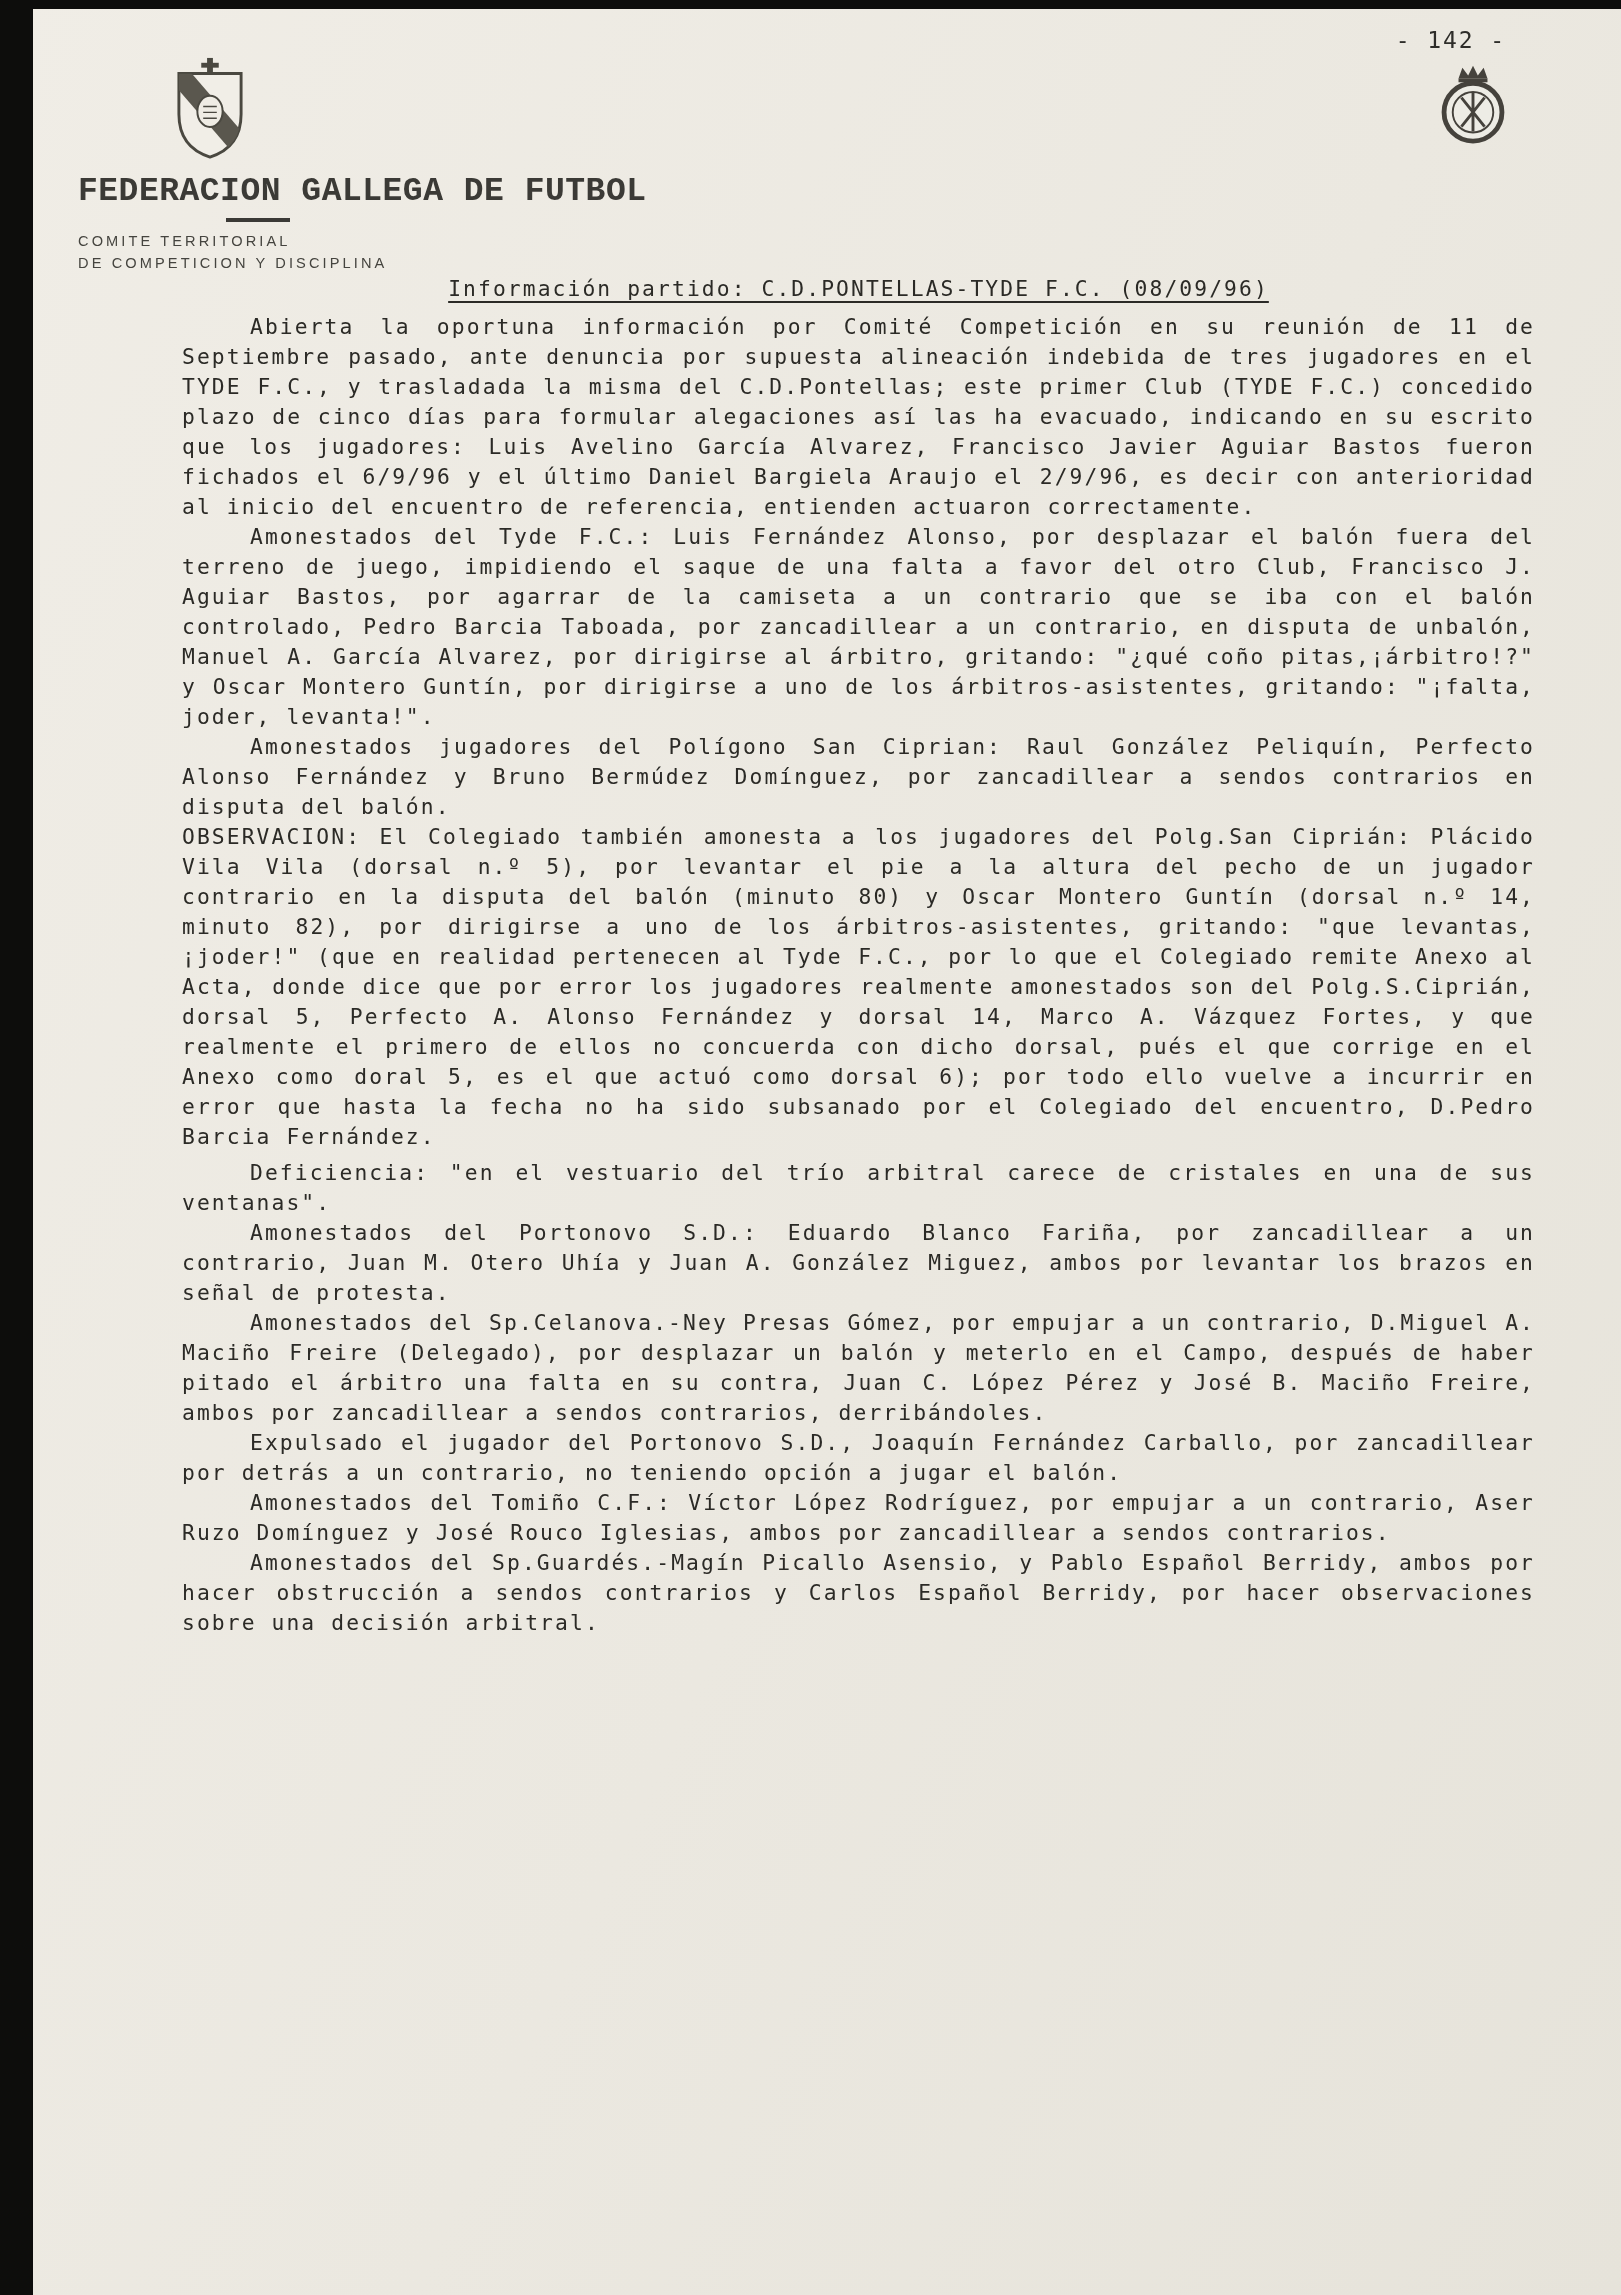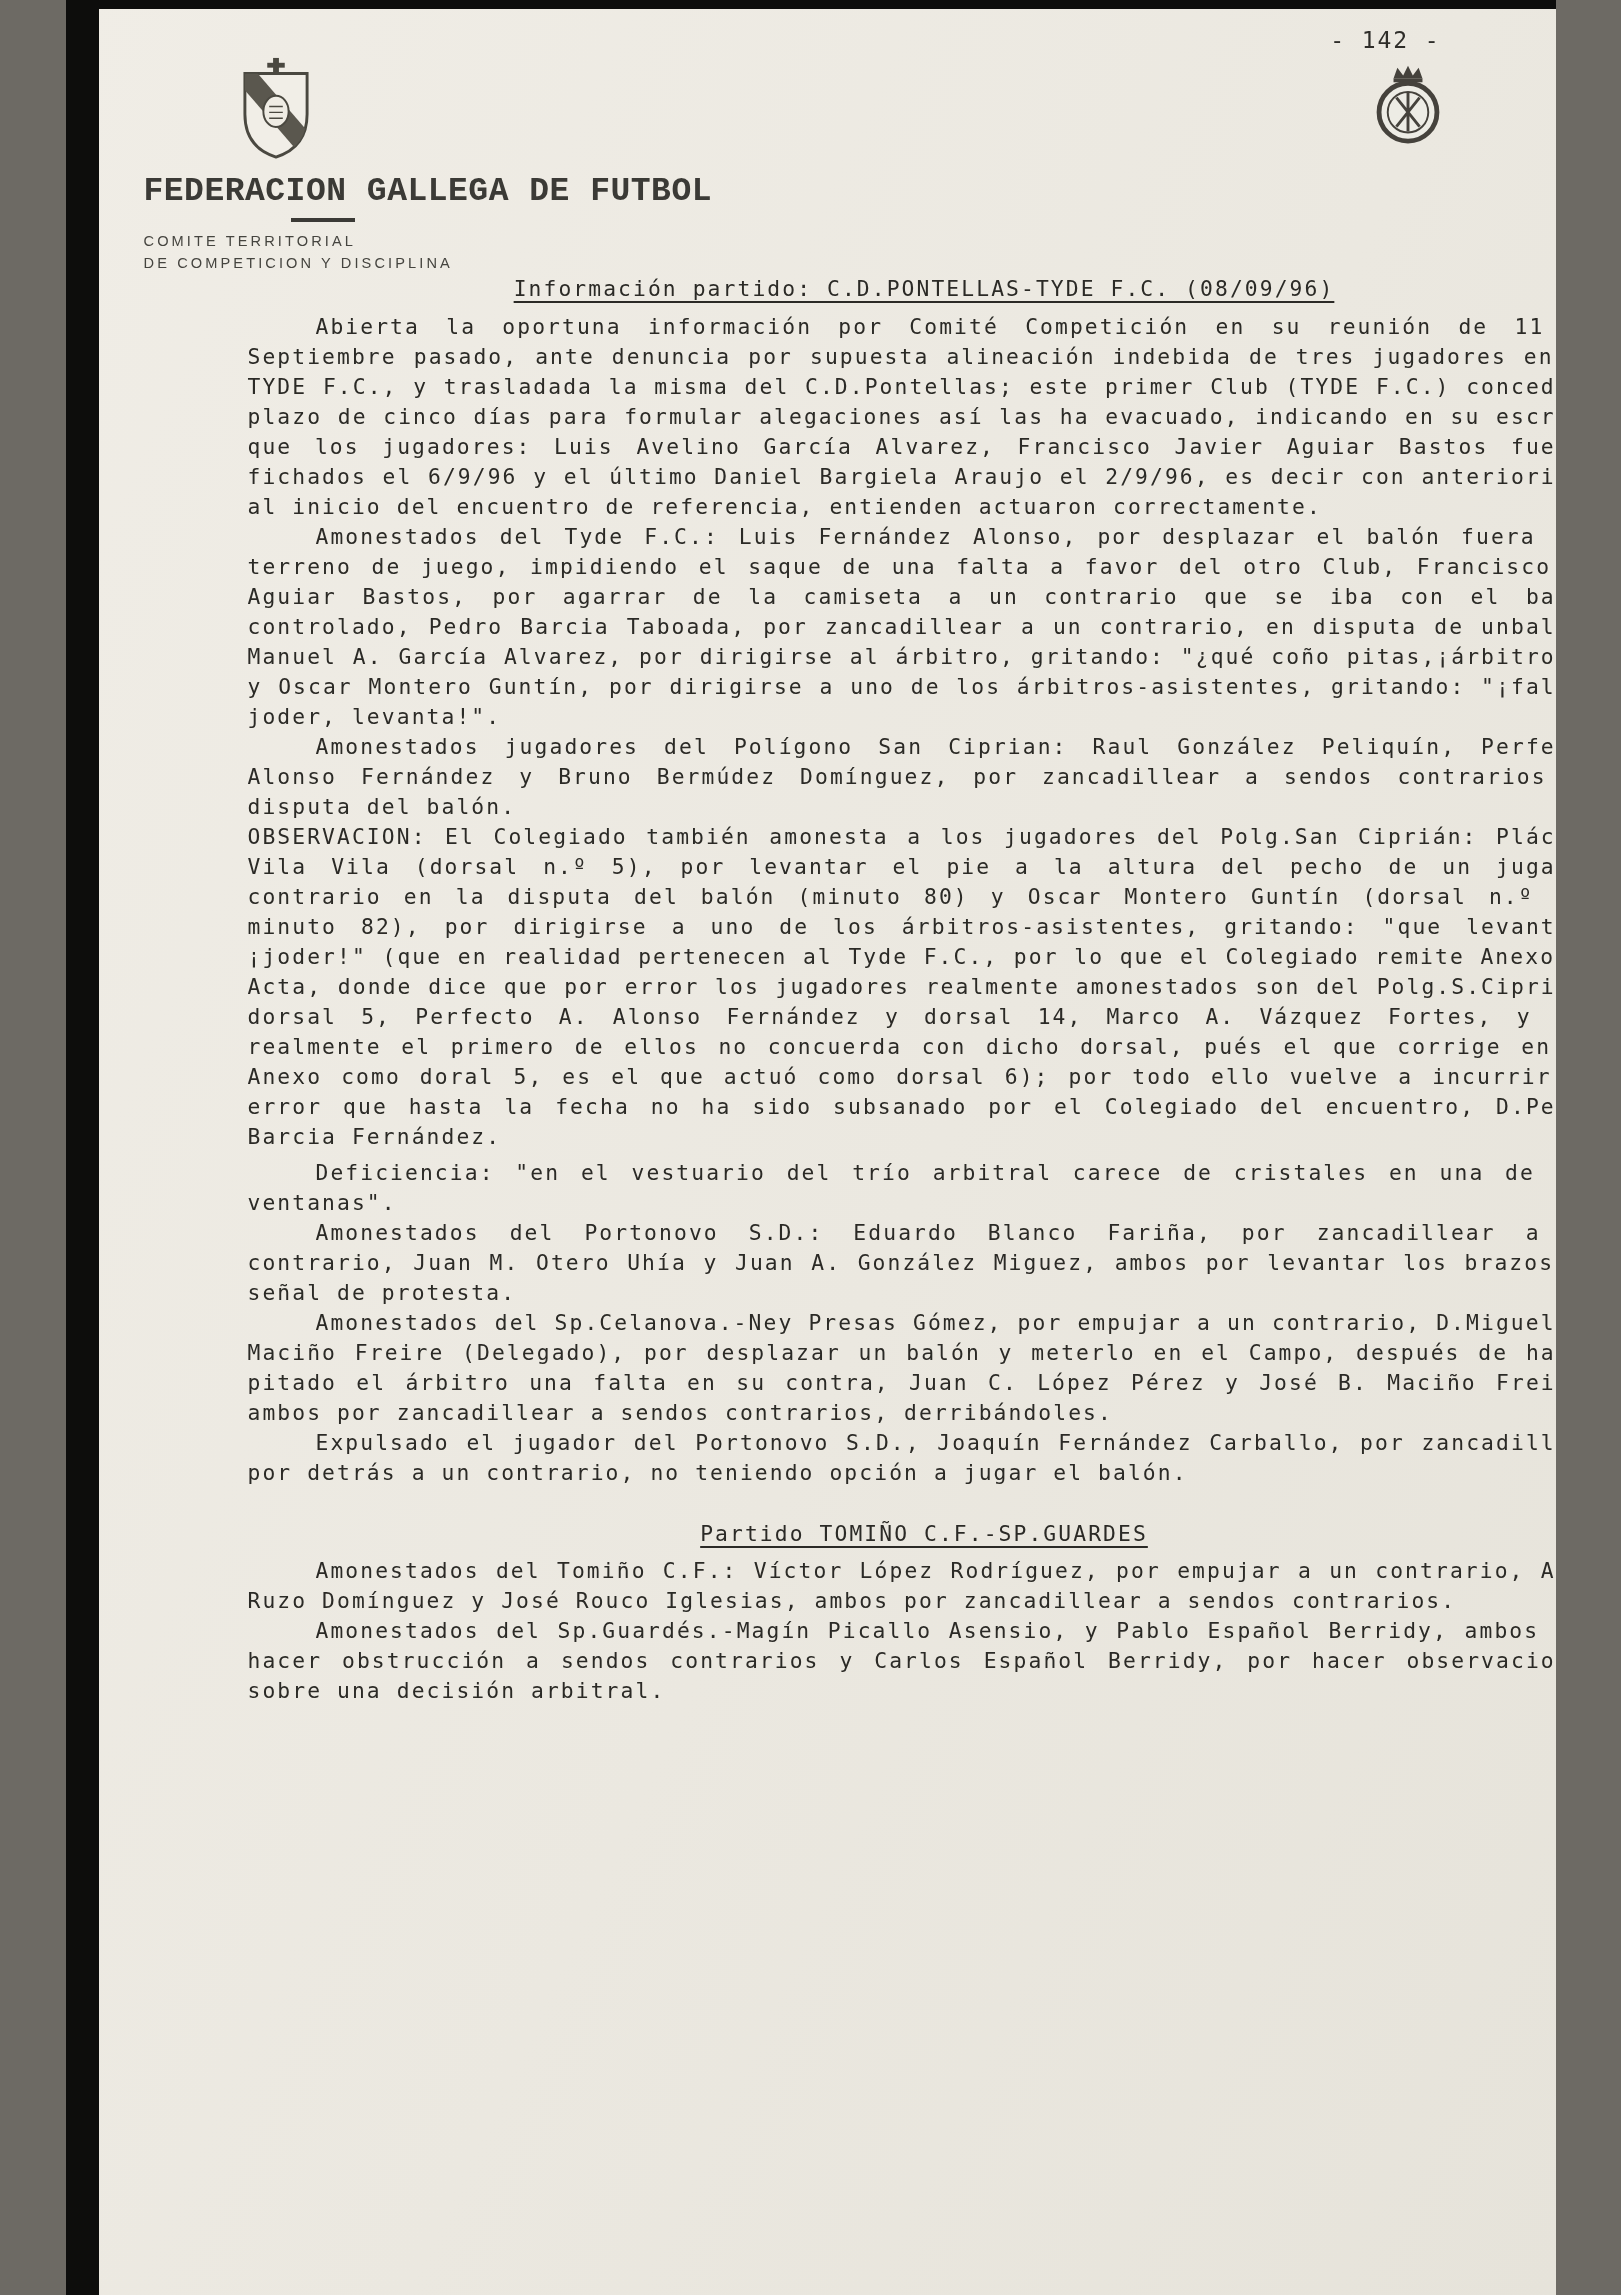--- a/index.html
+++ b/index.html
@@ -1,19 +1,19 @@
 <!DOCTYPE html>
 <html><head>
 <meta charset="utf-8">
 <style>
   * { margin: 0; padding: 0; box-sizing: border-box; }
   html, body { background: #6d6a64; }
   .page {
     position: relative;
-    width: 1490px;
+    width: 1621px;
     height: 2296px;
     margin: 0 auto;
     background: linear-gradient(115deg, #f0ede6 0%, #ebe8e0 55%, #e6e3da 100%);
     overflow: hidden;
     font-family: "DejaVu Sans Mono", monospace;
     color: #2b2a26;
   }
   .scan-edge-left {
     position: absolute; left: 0; top: 0;
     width: 33px; height: 100%;
@@ -133,21 +133,20 @@
       <p class="para gap">Deficiencia: "en el vestuario del trío arbitral carece de cristales en una de sus ventanas".</p>
     </div>
 
     <div class="sec">
       <p class="para">Amonestados del Portonovo S.D.: Eduardo Blanco Fariña, por zancadillear a un contrario, Juan M. Otero Uhía y Juan A. González Miguez, ambos por levantar los brazos en señal de protesta.</p>
       <p class="para">Amonestados del Sp.Celanova.-Ney Presas Gómez, por empujar a un contrario, D.Miguel A. Maciño Freire (Delegado), por desplazar un balón y meterlo en el Campo, después de haber pitado el árbitro una falta en su contra, Juan C. López Pérez y José B. Maciño Freire, ambos por zancadillear a sendos contrarios, derribándoles.</p>
       <p class="para">Expulsado el jugador del Portonovo S.D., Joaquín Fernández Carballo, por zancadillear por detrás a un contrario, no teniendo opción a jugar el balón.</p>
     </div>
 
     <div class="sec">
-      <h3 class="sec-heading big">Partido TOMIÑO C.F.-SP.GUARDES</h3>
       <p class="para">Amonestados del Tomiño C.F.: Víctor López Rodríguez, por empujar a un contrario, Aser Ruzo Domínguez y José Rouco Iglesias, ambos por zancadillear a sendos contrarios.</p>
       <p class="para">Amonestados del Sp.Guardés.-Magín Picallo Asensio, y Pablo Español Berridy, ambos por hacer obstrucción a sendos contrarios y Carlos Español Berridy, por hacer observaciones sobre una decisión arbitral.</p>
     </div>
 
   </div>
 
 </div>
 
 
 </body></html>

